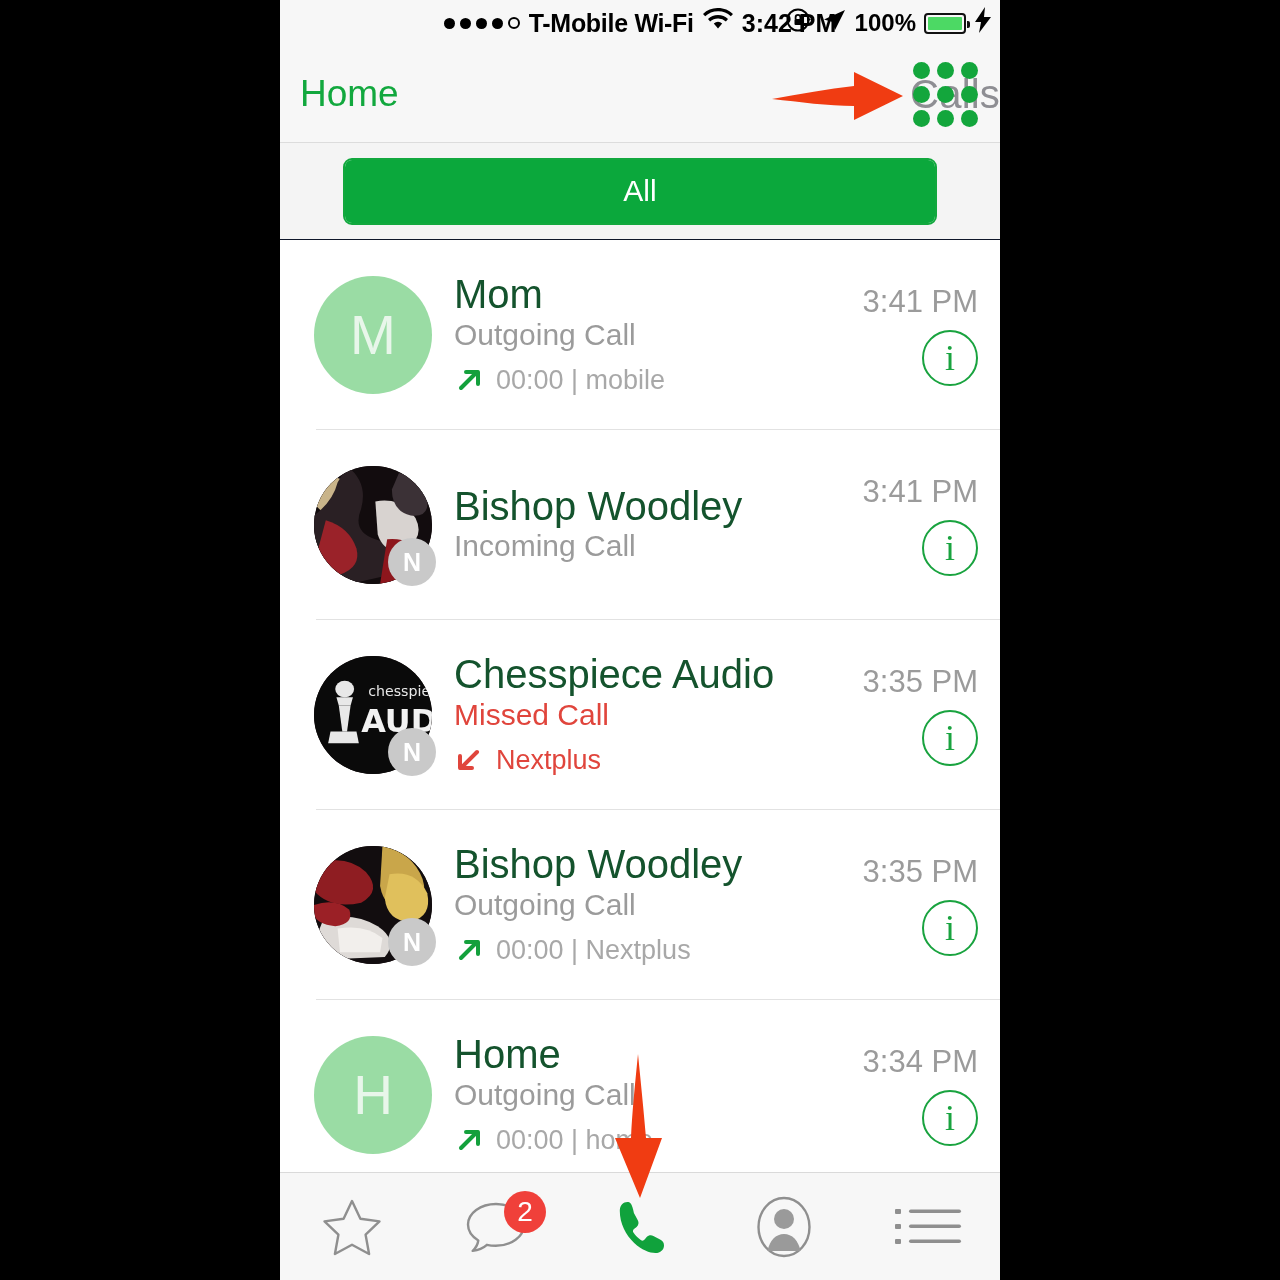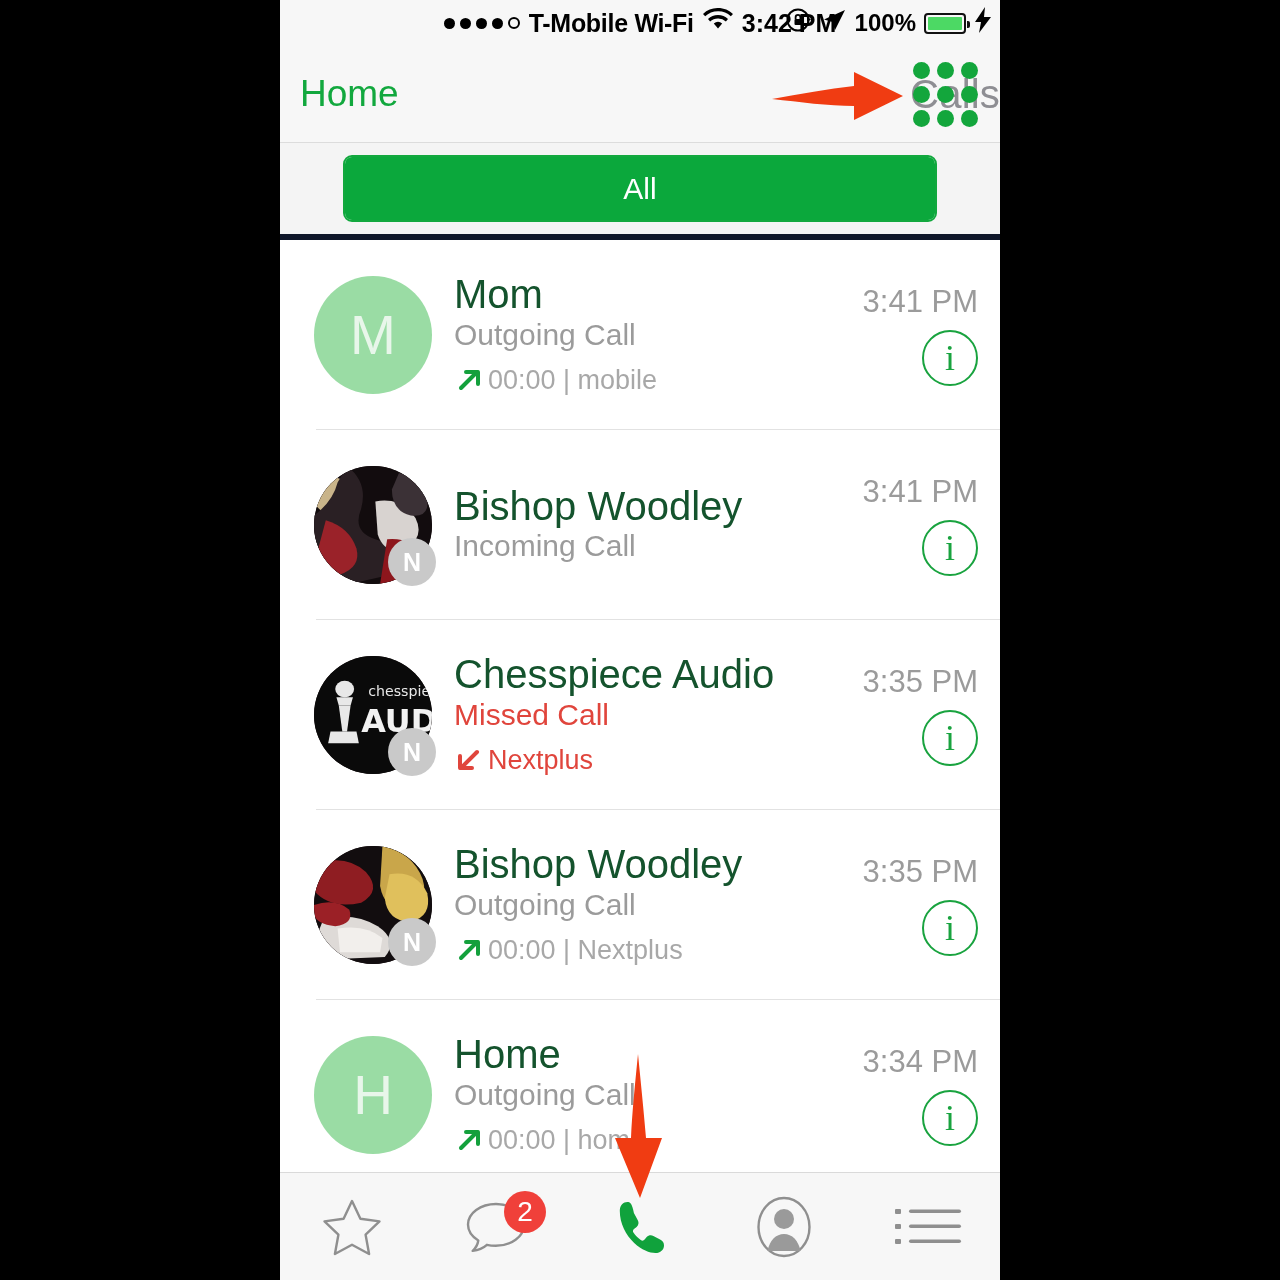--- a/index.html
+++ b/index.html
@@ -122,21 +122,21 @@
     display: block;
   }
 
   
   .segwrap {
     height: 97px;
     background: #f4f4f4;
     display: flex;
     align-items: center;
     justify-content: center;
-    border-bottom: 6px solid #0f172a;
+    border-bottom: 1px solid #0f172a;
     box-sizing: border-box;
   }
   .segment {
     width: 590px;
     height: 63px;
     border: 2px solid #12a83e;
     border-radius: 9px;
     display: flex;
     overflow: hidden;
     background: #fbfbfb;
@@ -221,21 +221,21 @@
   .ctype {
     font-size: 30px;
     color: #9b9b9b;
     line-height: 1.22;
     white-space: nowrap;
   }
   .ctype.missed { color: #e0453c; }
   .cmeta {
     display: flex;
     align-items: center;
-    gap: 4px;
+    gap: 12px;
     font-size: 27px;
     color: #a8a8a8;
     line-height: 1.2;
     margin-top: 11px;
     white-space: nowrap;
   }
   .cmeta.missed { color: #e0453c; }
   .arrow-ic { width: 30px; height: 30px; flex: none; display: block; }
   .row-right {
     position: absolute;

